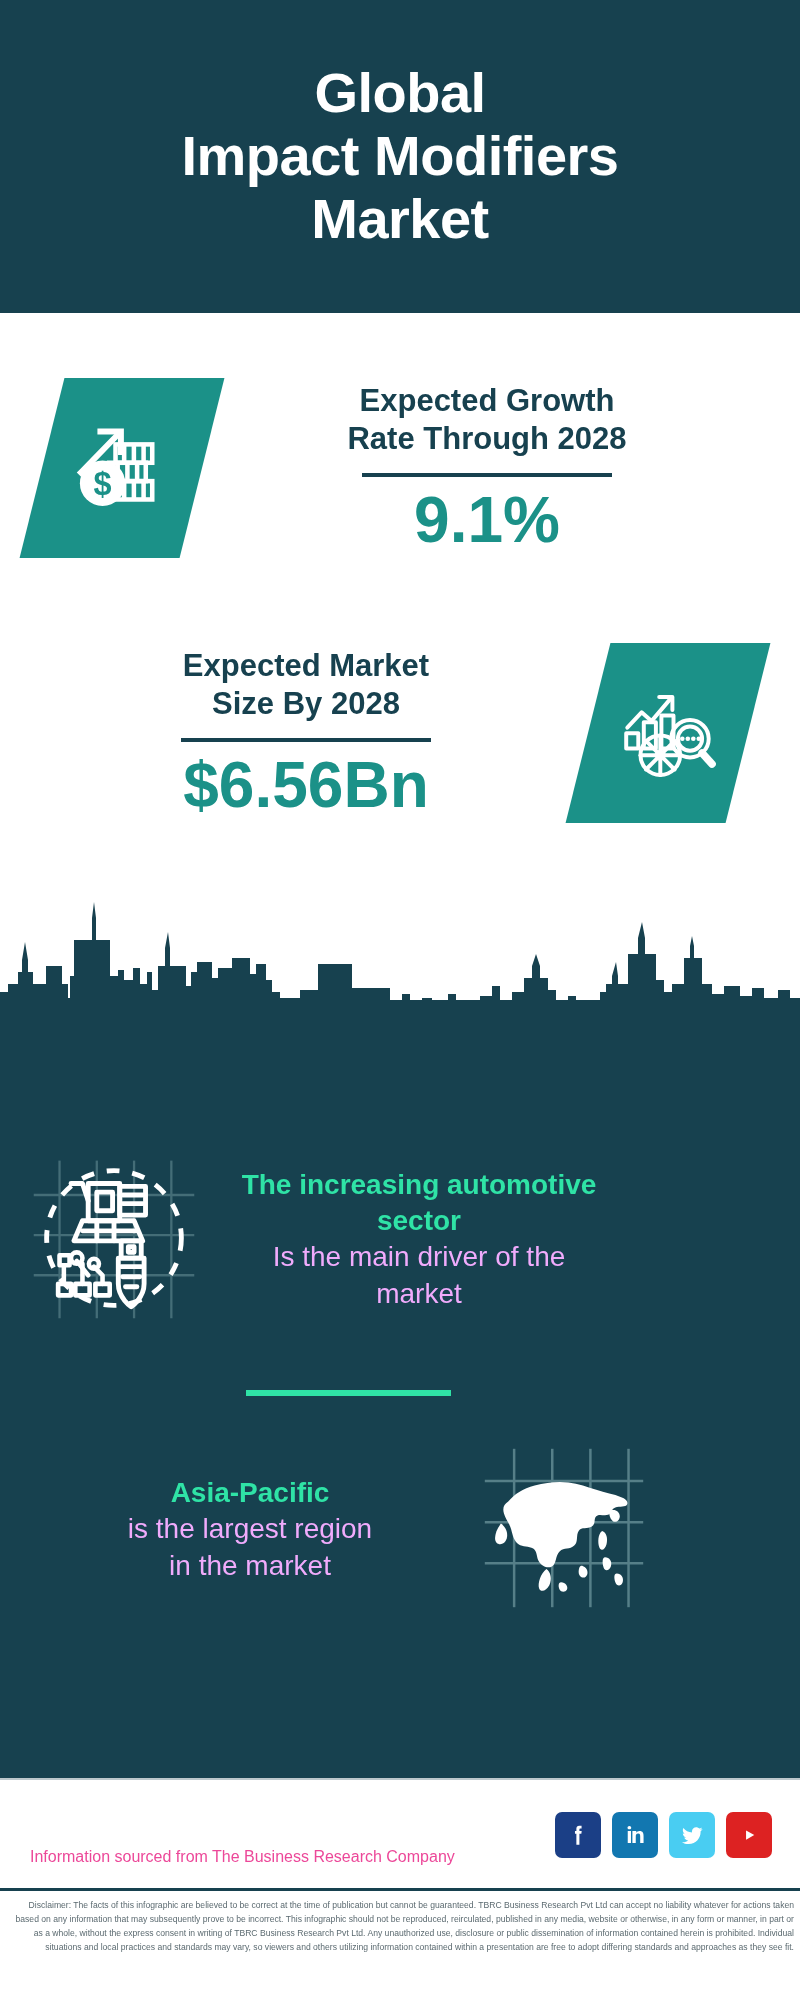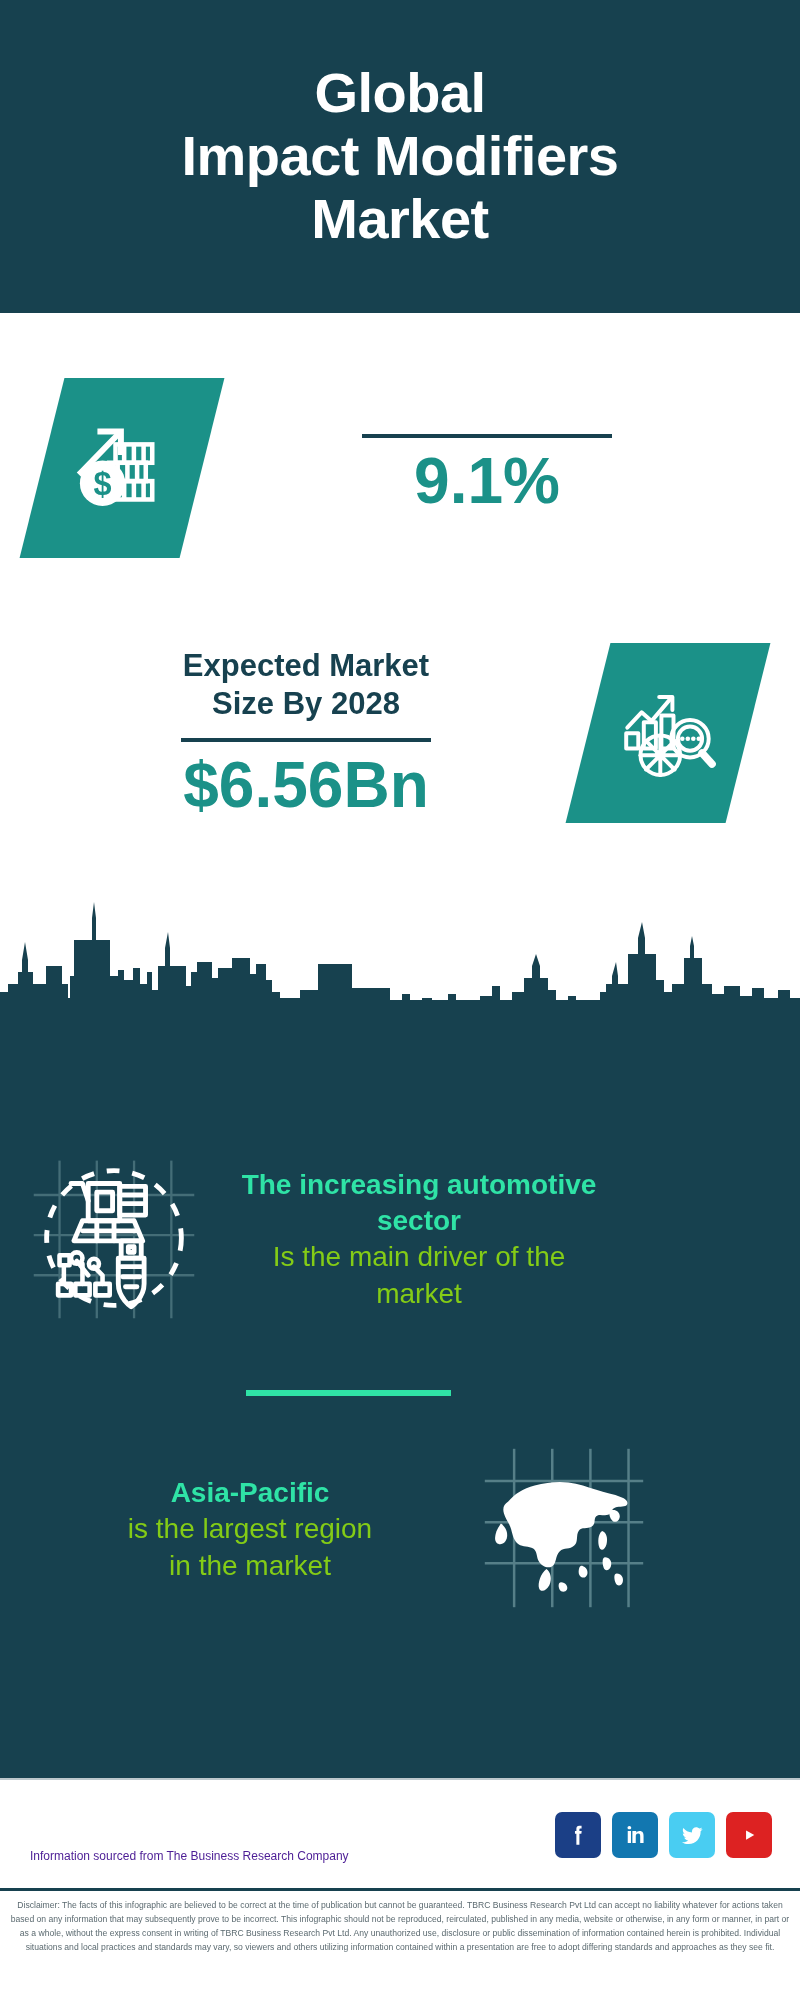--- a/index.html
+++ b/index.html
@@ -147,21 +147,21 @@
     padding: 0 16px;
   }
   .fact-head {
     color: #2fe3a6;
     font-size: 28px;
     font-weight: bold;
     line-height: 1.28;
     font-family: "Liberation Sans", sans-serif;
   }
   .fact-sub {
-    color: #84cc16;
+    color: #f0abfc;
     font-size: 28px;
     font-weight: normal;
     line-height: 1.32;
     font-family: "Liberation Sans", sans-serif;
   }
   .fact-1 .fact-icon { margin-left: 24px; }
   .fact-1 .fact-body { padding-right: 60px; }
   .fact-2 .fact-icon { order: 2; margin-right: 24px; }
   .fact-2 .fact-body { order: 1; padding-left: 60px; }
 
@@ -180,22 +180,22 @@
     left: 0; top: 1778px;
     width: 800px;
     height: 110px;
     background: #ffffff;
     border-top: 2px solid #bcc7cc;
     display: flex;
     align-items: center;
   }
   .footer-text {
     margin-left: 30px;
-    color: #4c1d95;
-    font-size: 12px;
+    color: #ec4899;
+    font-size: 16px;
     line-height: 1.75;
     font-family: "Liberation Sans", sans-serif;
     margin-top: 43px;
   }
   .social {
     margin-left: auto;
     margin-right: 28px;
     display: flex;
     gap: 11px;
     align-items: center;
@@ -222,21 +222,21 @@
     background: #ffffff;
     border-top: 3px solid #17414f;
     box-sizing: border-box;
     padding: 8px 6px 0 6px;
   }
   .disclaimer p {
     margin: 0;
     color: #5b6a70;
     font-size: 8.6px;
     line-height: 1.62;
-    text-align: center;
+    text-align: right;
     font-family: "Liberation Sans", sans-serif;
   }
 </style>
 </head>
 <body>
 
 <div class="page">
 
   <div class="header">
     <div class="header-title">
@@ -269,20 +269,24 @@
               <line x1="52" y1="64" x2="52" y2="81"></line>
               <line x1="61" y1="64" x2="61" y2="81"></line>
               <line x1="70" y1="64" x2="70" y2="81"></line>
             </g>
             <circle cx="32" cy="66" r="21" fill="#ffffff"></circle>
             <text x="32" y="77" font-size="30" font-weight="bold" text-anchor="middle" fill="#1b9188" font-family="Liberation Sans, sans-serif">$</text>
           </svg>
         </span>
       </div>
       <div class="stat-text">
+        <div class="stat-label">
+          <div>Expected Growth</div>
+          <div>Rate Through 2028</div>
+        </div>
         <div class="stat-rule"></div>
         <div class="stat-value">9.1%</div>
       </div>
     </div>
 
     <div class="stat-row stat-row-2">
       <div class="para">
         <span class="glyph">
           <svg width="110" height="110" viewBox="0 0 100 100">
             <g fill="none" stroke="#ffffff" stroke-width="3.6" stroke-linecap="round" stroke-linejoin="round">

